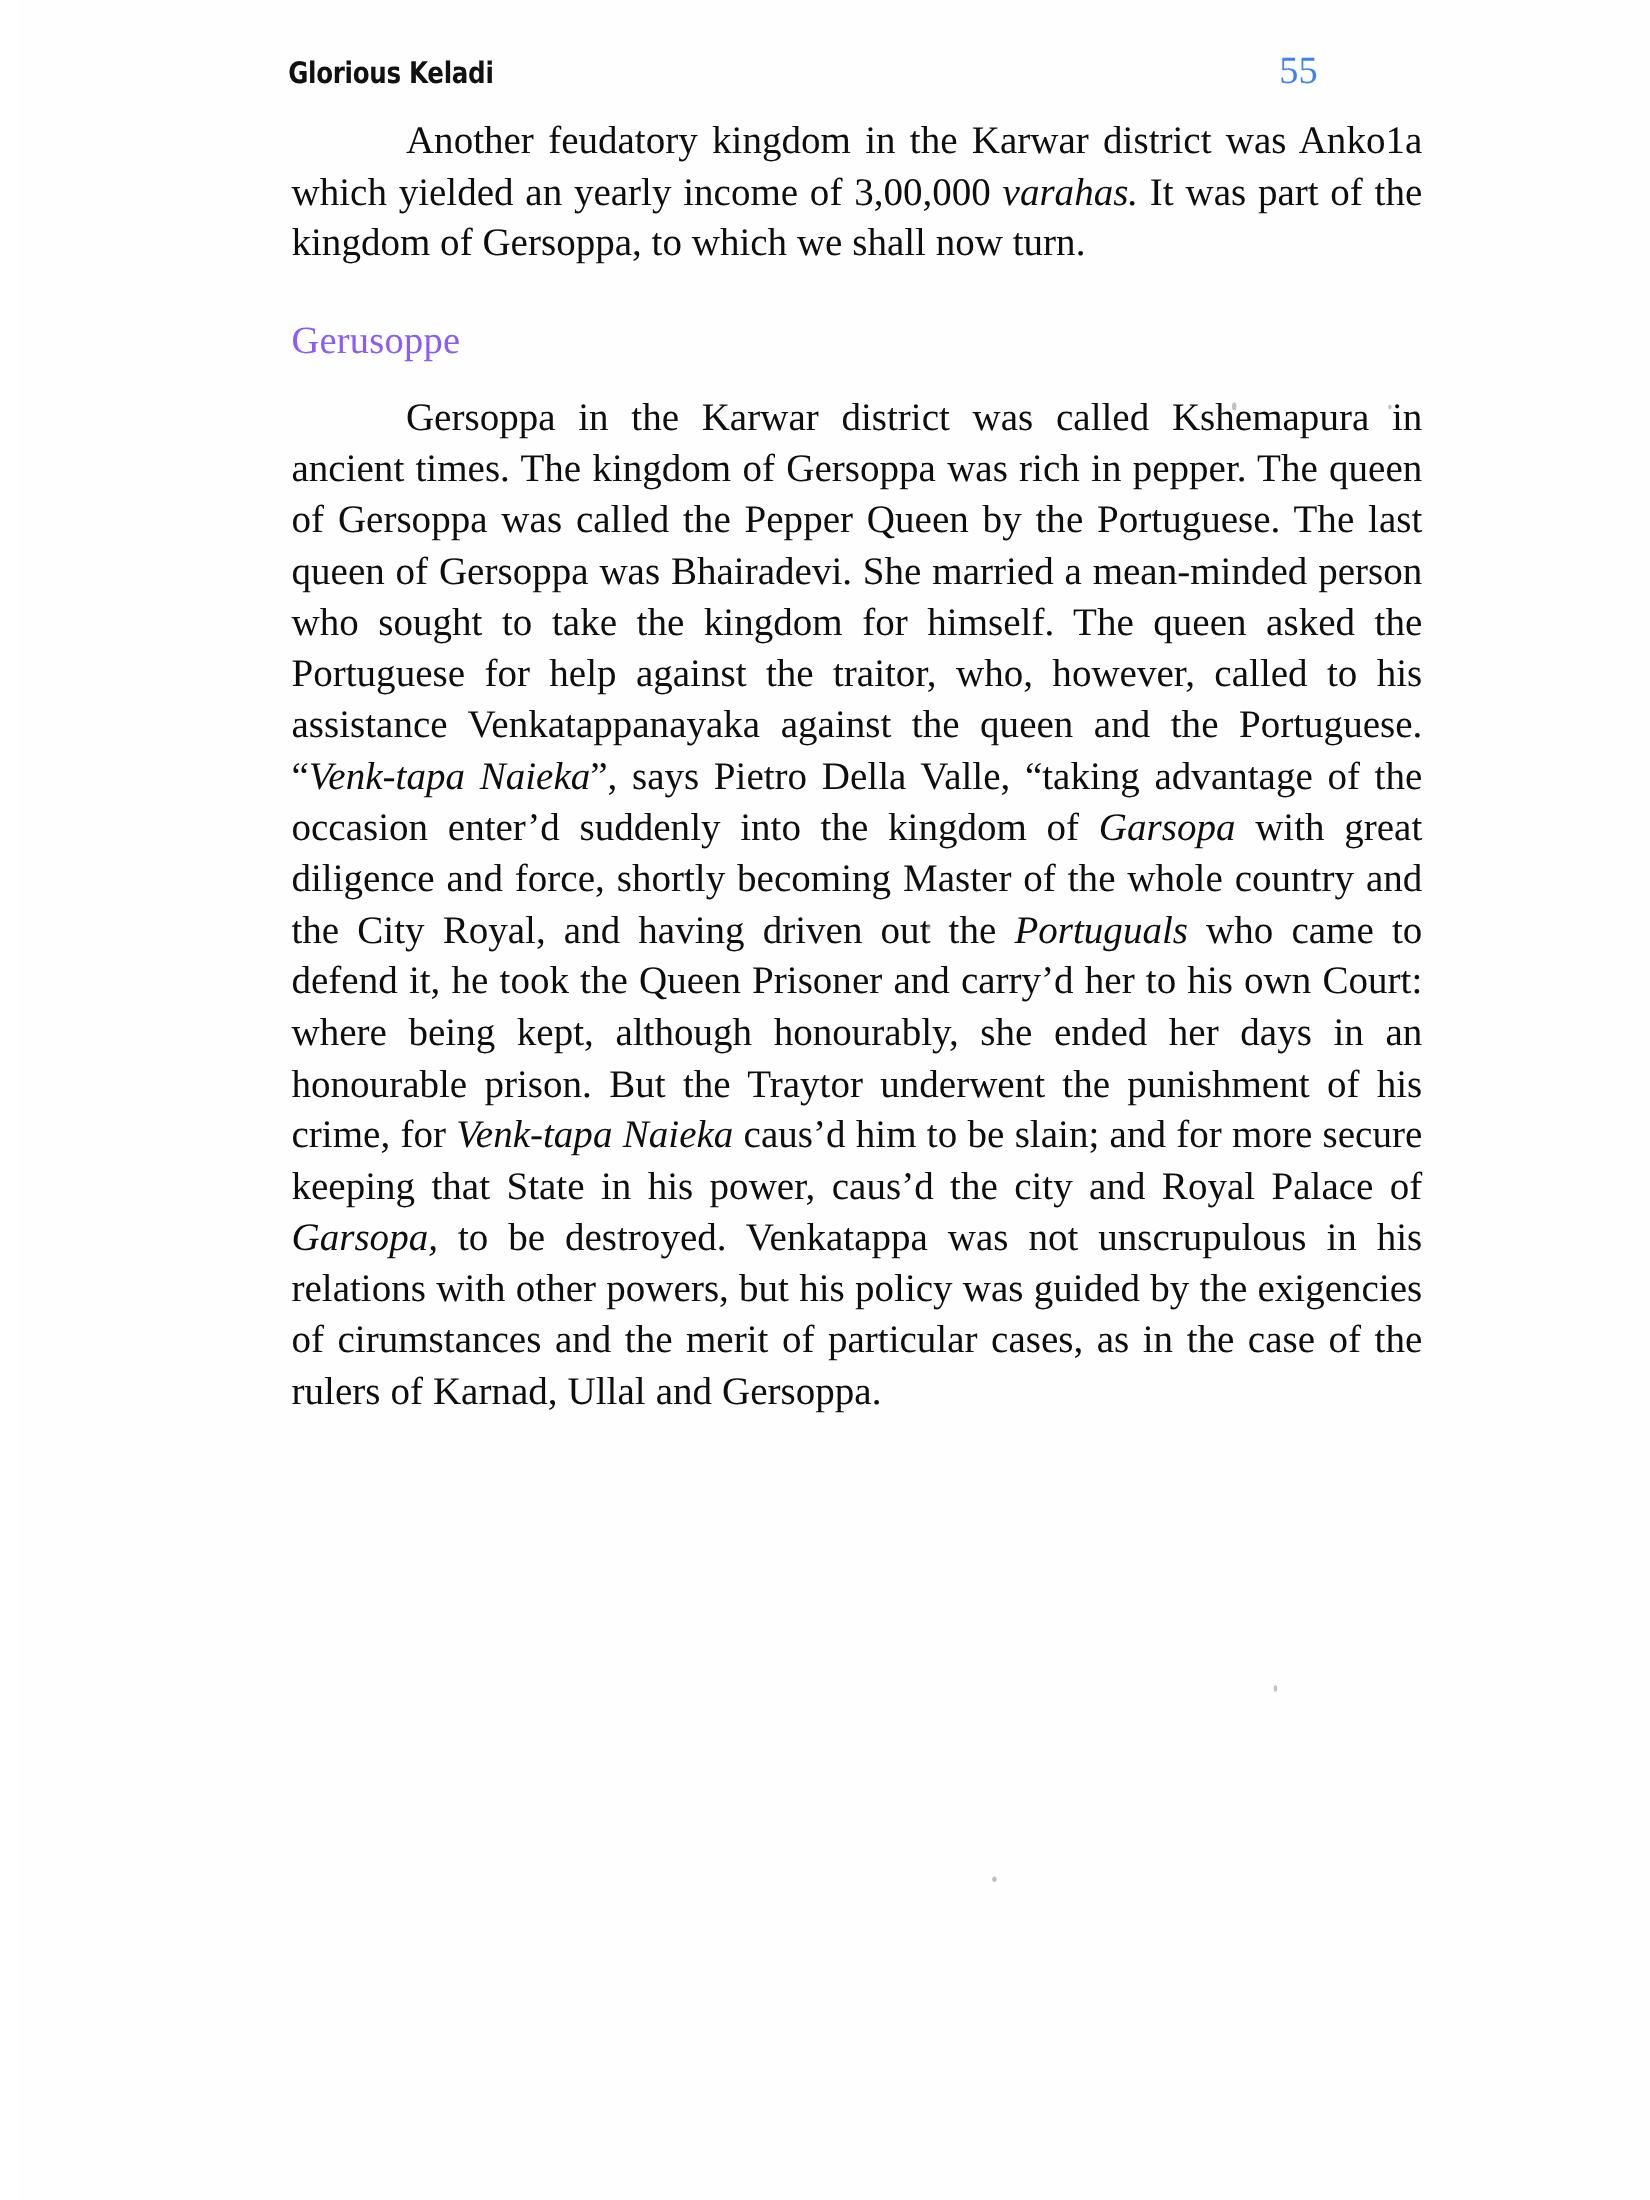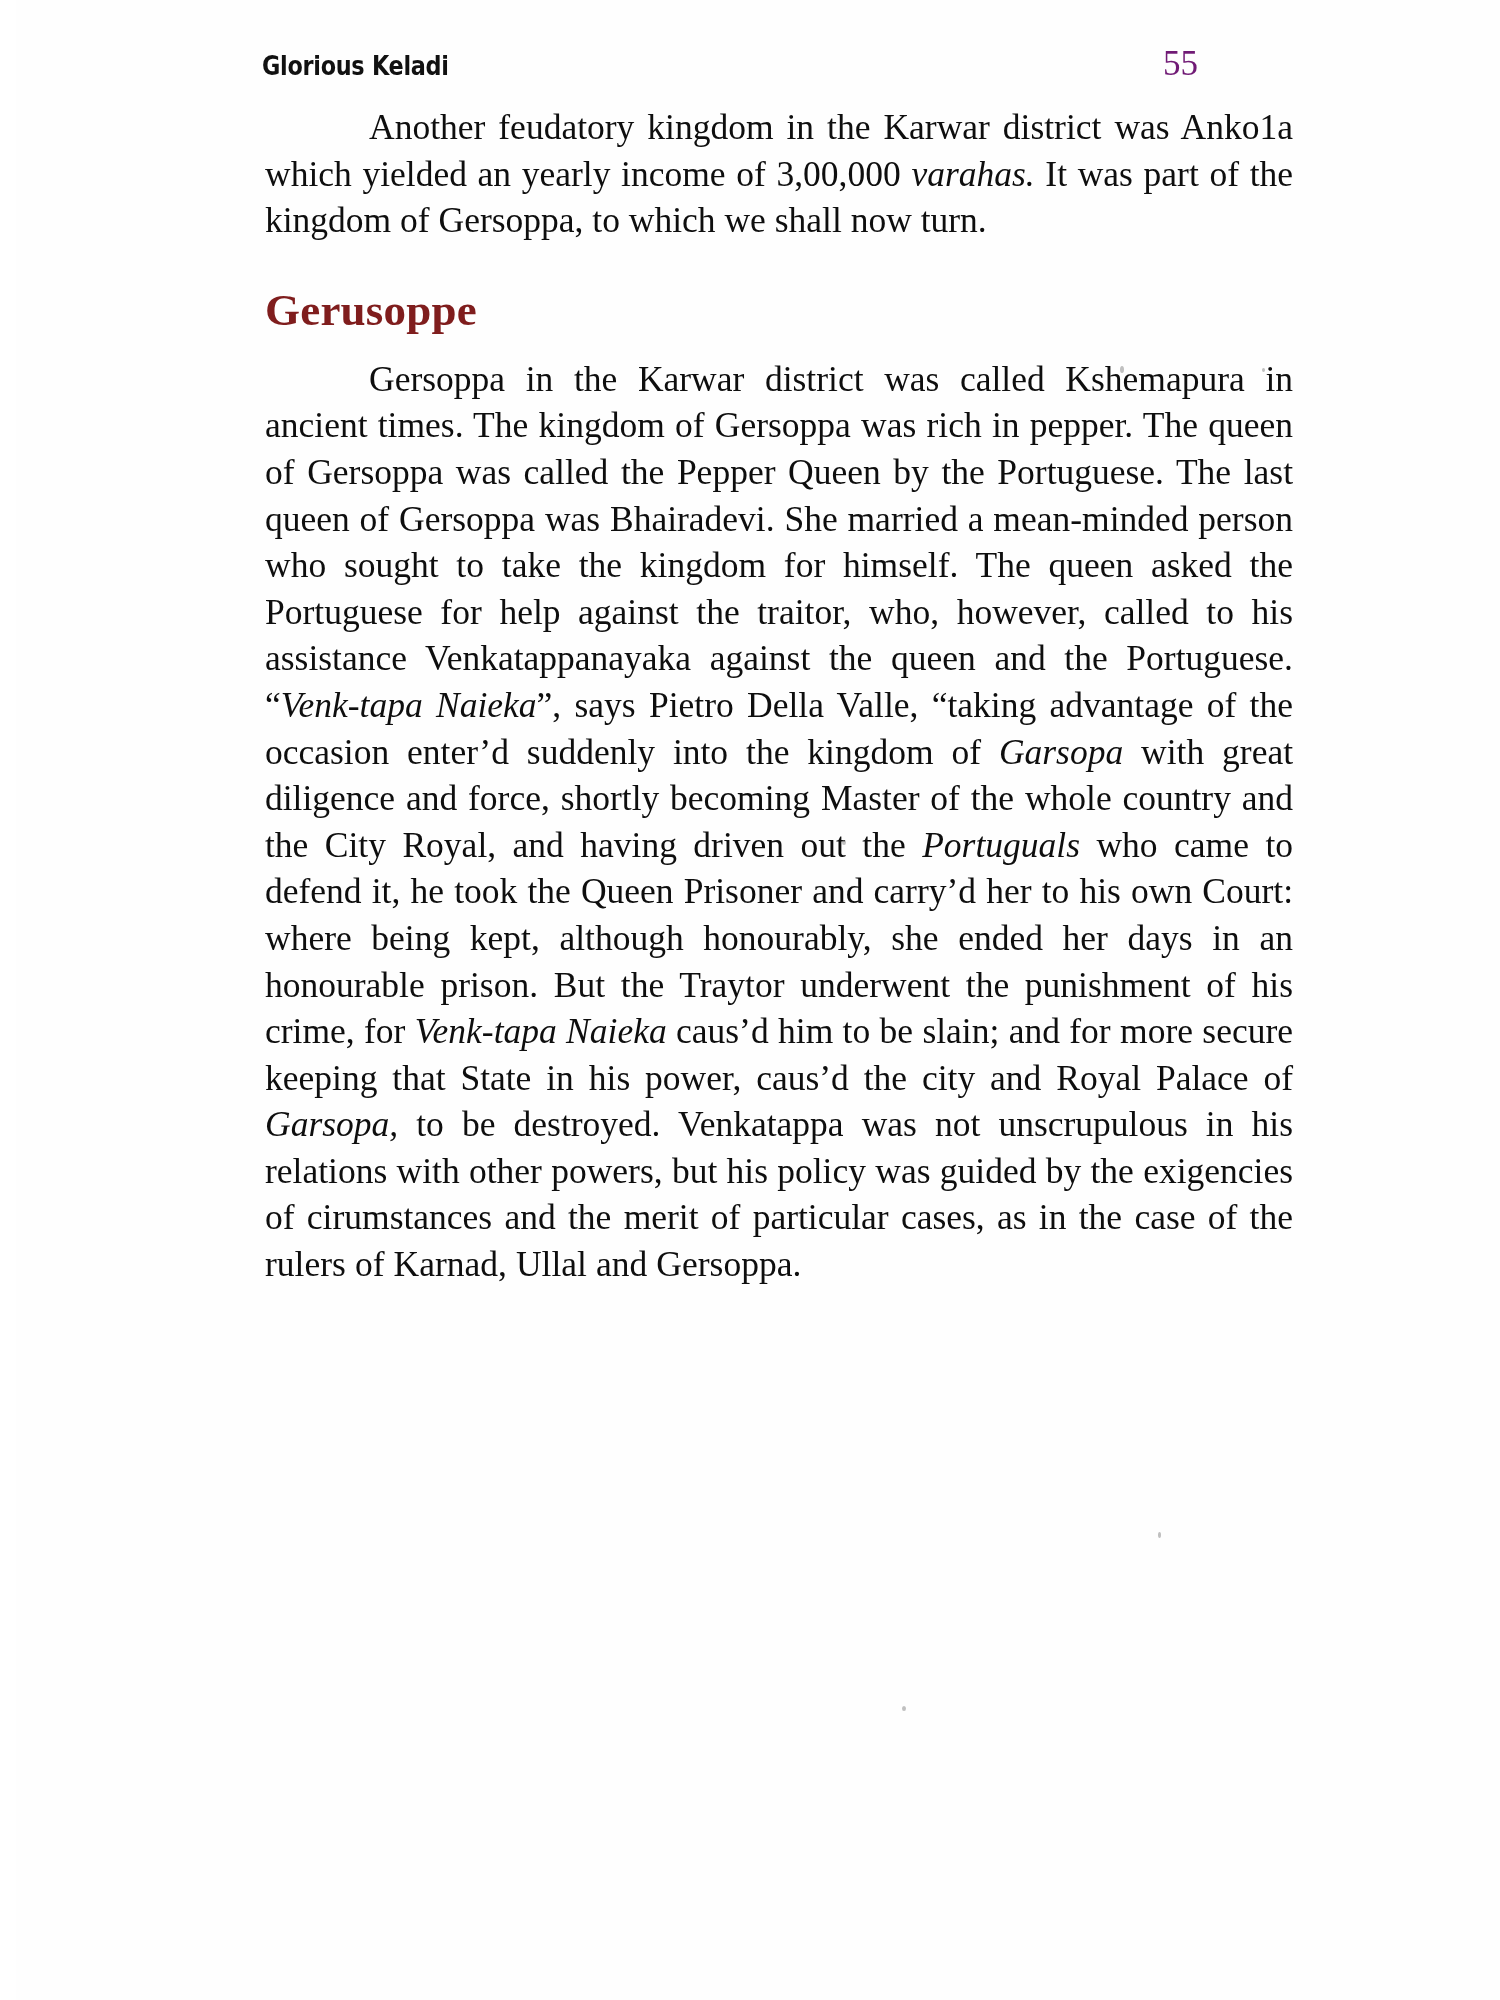--- a/index.html
+++ b/index.html
@@ -44,21 +44,21 @@
     letter-spacing: -0.3px;
     color: #111;
     transform: scaleX(0.92);
     transform-origin: left center;
     white-space: nowrap;
   }
   .head-folio {
     font-family: "Liberation Serif", "DejaVu Serif", serif;
     font-size: 35px;
     font-weight: 400;
-    color: #701a75;
+    color: #3b82f6;
     margin-right: 88px;
     white-space: nowrap;
   }
 
   
   .text-column {
     position: absolute;
     top: 104px;
     left: 249px;
     width: 1028px;
@@ -73,25 +73,25 @@
     text-indent: 104px;
     word-spacing: 0.2px;
     color: #0e0e0e;
   }
   p.body-par.tight {
     word-spacing: 0;
   }
 
   h2.section-heading {
     margin: 0;
-    font-size: 45px;
-    font-weight: 700;
+    font-size: 35px;
+    font-weight: 400;
     line-height: 44px;
     letter-spacing: 0.2px;
-    color: #7f1d1d;
+    color: #8b5cf6;
   }
 
   .gap-before-heading { height: 44px; }
   .gap-after-heading  { height: 24px; }
 
   em.term {
     font-style: italic;
   }
 
   

